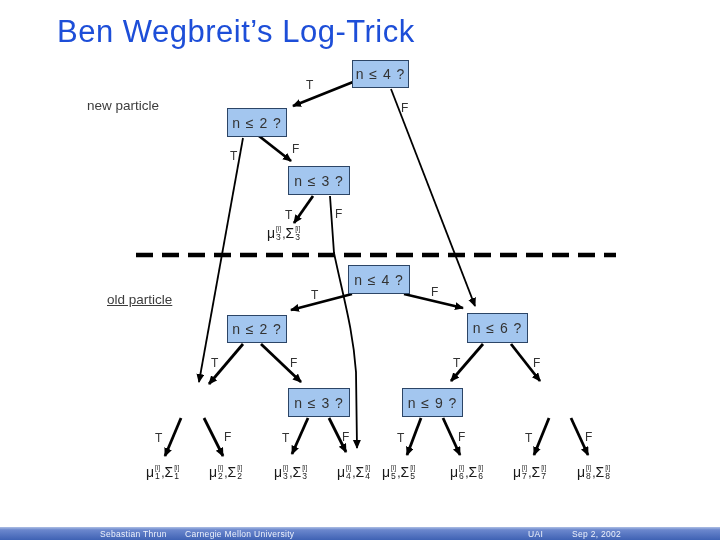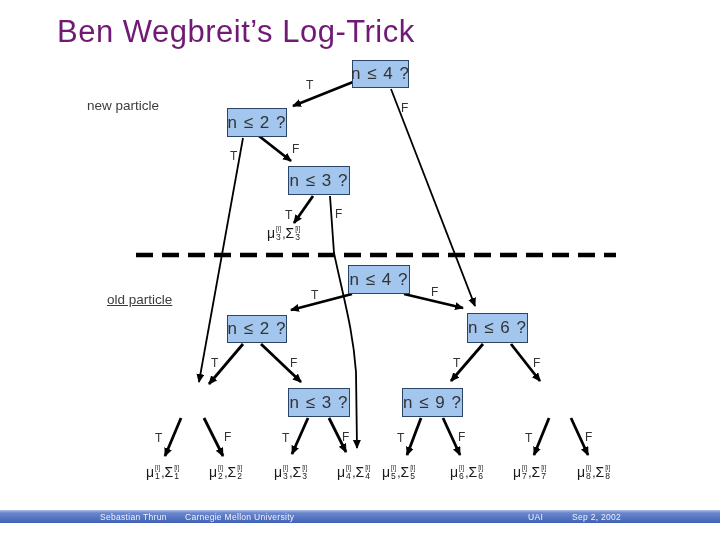--- a/index.html
+++ b/index.html
@@ -2,52 +2,52 @@
 <html><head>
 <meta charset="utf-8">
 <style>
   html,body { margin:0; padding:0; background:#fff; }
   .slide {
     position:relative; width:720px; height:540px; background:#ffffff;
     font-family:"Liberation Sans", sans-serif; overflow:hidden;
   }
   .title {
     position:absolute; left:57px; top:14px; margin:0;
-    font-size:31px; font-weight:400; color:#701a75; letter-spacing:0.5px;
+    font-size:31px; font-weight:400; color:#1d4ed8; letter-spacing:0.5px;
     font-family:"Liberation Sans", sans-serif;
   }
   .annot {
     position:absolute; font-size:13.5px; color:#3c3c3c;
   }
   svg.edges { position:absolute; left:0; top:0; width:720px; height:540px; }
   .e { stroke:#000; fill:none; }
   .e-thin  { stroke-width:1.8; marker-end:url(#ah); }
   .e-thick { stroke-width:2.8; marker-end:url(#ah); }
   .divider { stroke:#000; stroke-width:4.5; stroke-dasharray:17 9; }
   .node {
     position:absolute; background:#a3c6ef; border:1.4px solid #2c4566;
     display:flex; align-items:center; justify-content:center;
     box-sizing:border-box;
   }
-  .node-label { font-size:17px; color:#333; letter-spacing:1px; white-space:pre; }
+  .node-label { font-size:14px; color:#333; letter-spacing:1px; white-space:pre; }
   .tf { position:absolute; font-size:12px; color:#333; }
   .leaf {
     position:absolute; display:flex; align-items:center; color:#1a1a1a;
     white-space:nowrap;
   }
   .leaf .g { font-size:14px; line-height:14px; }
   .leaf .ss {
     display:inline-flex; flex-direction:column; align-items:flex-start;
     margin:0 1px; transform:translateY(1px);
   }
   .leaf .sup { font-size:6.5px; line-height:6.5px; }
   .leaf .sub { font-size:8.5px; line-height:8.5px; }
   .leaf .comma { font-size:12px; line-height:12px; align-self:flex-end; }
   .footer {
-    position:absolute; left:0; bottom:17px; width:720px; height:13px;
+    position:absolute; left:0; bottom:0; width:720px; height:13px;
     background:linear-gradient(180deg,#aebfe4 0%, #6b87cd 22%, #3f62b4 100%);
   }
   .footer span {
     position:absolute; top:2px; font-size:8.5px; color:#eef2fc; letter-spacing:0.3px;
   }
 </style>
 </head>
 <body>
 
 <div class="slide">

